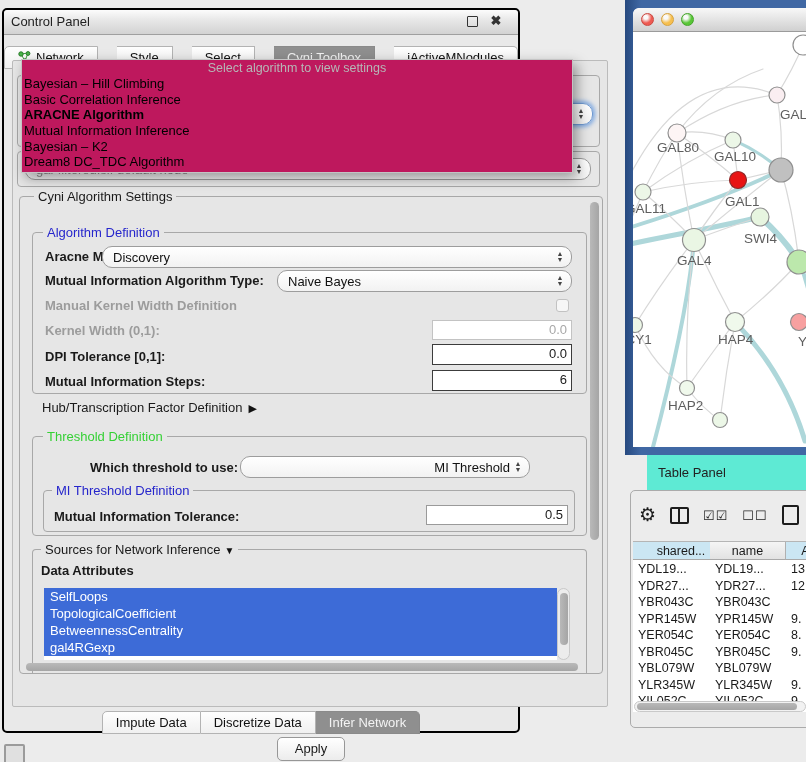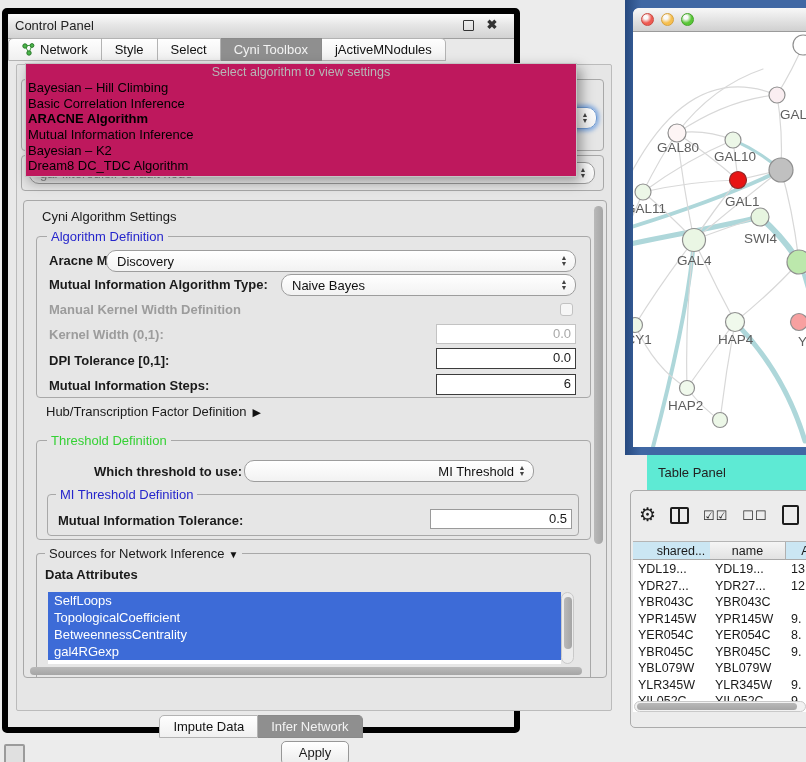--- a/index.html
+++ b/index.html
@@ -4,34 +4,34 @@
 <style>
   html,body{margin:0;padding:0;}
   body{width:806px;height:762px;overflow:hidden;background:#ececec;
        font-family:"Liberation Sans",sans-serif;font-size:13px;color:#1a1a1a;
        -webkit-font-smoothing:antialiased;}
   .abs{position:absolute;}
   #root{position:relative;width:806px;height:762px;overflow:hidden;}
 
   
   #cp-window{left:2px;top:8px;width:518px;height:725px;background:#e9e9e9;
-             border:6px solid #000000;border-radius:5px;box-sizing:border-box;padding-left:24px;}
+             border:2px solid #000000;border-radius:5px;box-sizing:border-box;padding-left:24px;}
   #cp-titlebar{left:0;top:0;right:0;height:24px;
     background:linear-gradient(#fcfcfc,#e6e6e6 45%,#d2d2d2);
     border-bottom:1px solid #9f9f9f;border-radius:4px 4px 0 0;}
   #cp-title{left:7px;top:4px;font-size:13px;color:#222;}
   .win-btn{top:3px;width:16px;height:16px;text-align:center;line-height:16px;
            font-size:11px;color:#333;cursor:default;}
   #cp-float{right:38px;}
   #cp-float .sq{display:inline-block;width:9px;height:9px;border:1.5px solid #333;
                 border-radius:1px;margin-top:3px;}
   #cp-close{right:14px;font-size:13px;font-weight:bold;}
 
   
-  #cp-tabs{left:0;top:24px;right:0;height:23px;display:flex;justify-content:flex-start;}
+  #cp-tabs{left:0;top:36px;right:0;height:23px;display:flex;justify-content:space-between;}
   .tab{height:21px;line-height:21px;padding:0 13px;background:linear-gradient(#fefefe,#f0f0f0);
        border:1px solid #b3b3b3;border-left:none;font-size:13px;color:#111;
        display:flex;align-items:center;gap:5px;}
   .tab:first-child{border-left:1px solid #b3b3b3;border-radius:5px 0 0 0;}
   .tab:last-child{border-radius:0 5px 0 0;}
   .tab.selected{background:#8f8f8f;color:#f3f3f3;border-color:#8a8a8a;}
 
   
   #cp-content{left:8px;top:50px;width:596px;height:647px;background:#e6e6e6;
               border:1px solid #bbb;border-radius:2px;box-sizing:border-box;}
@@ -184,21 +184,21 @@
             <div class="popup-item">Bayesian – Hill Climbing</div>
             <div class="popup-item">Basic Correlation Inference</div>
             <div class="popup-item bold">ARACNE Algorithm</div>
             <div class="popup-item">Mutual Information Inference</div>
             <div class="popup-item">Bayesian – K2</div>
             <div class="popup-item">Dream8 DC_TDC Algorithm</div>
           </div>
       </div>
 
       <div id="settings-group" class="abs groupbox">
-        <span class="group-title" style="left:14px;margin-top:16px;">Cyni Algorithm Settings</span>
+        <span class="group-title" style="left:14px;">Cyni Algorithm Settings</span>
 
         <div class="abs groupbox" style="left:12px;top:35px;width:555px;height:162px;">
           <span class="group-title blue-title" style="left:10px;">Algorithm Definition</span>
 
           <span class="lbl b" style="left:12px;top:16px;">Aracne Mode:</span>
           <div class="abs combo" style="left:69px;top:13px;width:470px;height:22px;">
             <span class="val">Discovery</span>
             <span class="spin">▲<br>▼</span>
           </div>
 
@@ -268,20 +268,23 @@
       </div>
 
       <div id="apply-row" class="abs">
         <div id="apply-btn">Apply</div>
       </div>
     </div>
 
     <div id="cp-bottom-tabs" class="abs">
         <div class="tab">
           <span>Impute Data</span>
+        </div>
+        <div class="tab">
+          <span>Discretize Data</span>
         </div>
         <div class="tab selected">
           <span>Infer Network</span>
         </div>
       </div>
   </div>
 
   <div id="mini-icon" class="abs"></div>
 
   <div id="net-frame" class="abs"></div>

